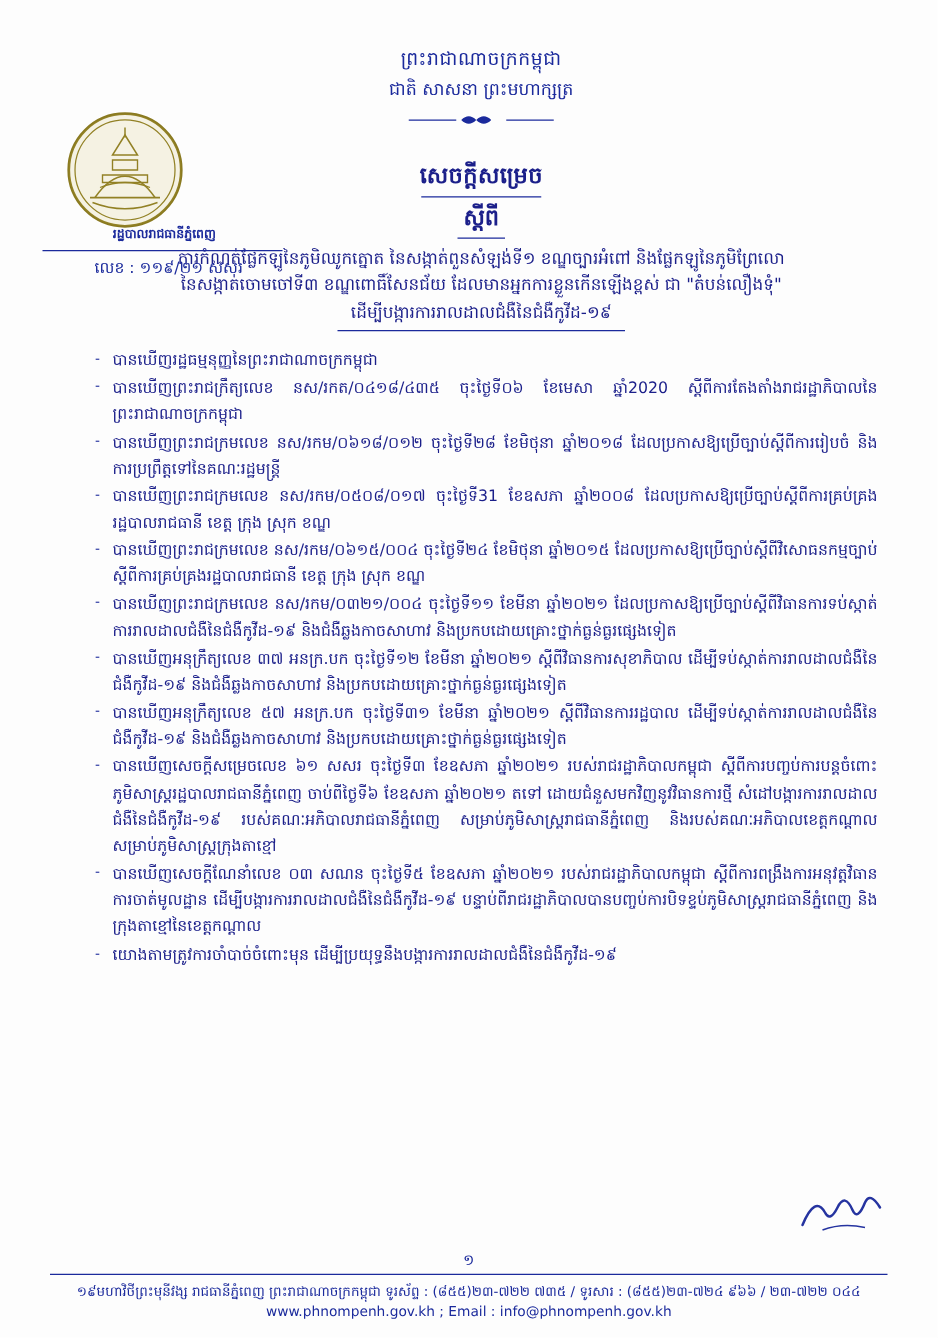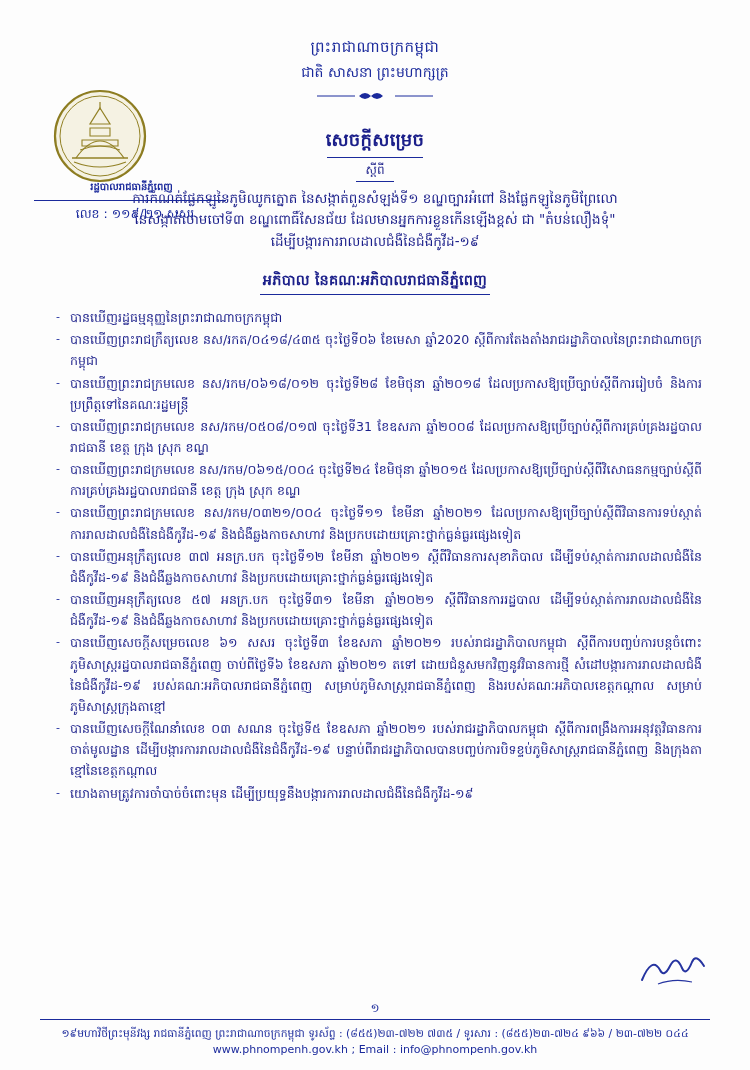--- a/index.html
+++ b/index.html
@@ -12,21 +12,21 @@
     background: #ffffff;
     font-family: "DejaVu Sans", sans-serif;
     color: #1b1f8a;
     overflow: hidden;
   }
   .page {
     position: relative;
     width: 750px;
     height: 1070px;
     box-sizing: border-box;
-    padding: 22px 40px 10px 40px;
+    padding: 22px 40px 10px 60px;
     background: #fdfdfd;
   }
   .header {
     text-align: center;
     color: #1b2a9c;
   }
   .kingdom {
     font-size: 15px;
     letter-spacing: 0.5px;
     margin-top: 14px;
@@ -91,22 +91,22 @@
     font-weight: bold;
     letter-spacing: 0.3px;
   }
   .decision-underline {
     width: 96px;
     height: 1px;
     background: #1b2a9c;
     margin: 2px auto 4px auto;
   }
   .subject {
-    font-size: 12px;
-    font-weight: normal;
+    font-size: 18px;
+    font-weight: bold;
   }
   .subject-underline {
     width: 38px;
     height: 1px;
     background: #1b2a9c;
     margin: 1px auto 6px auto;
   }
   .subject-lines {
     font-size: 13.5px;
     line-height: 1.62;
@@ -237,21 +237,20 @@
     <div class="decision-underline"></div>
     <div class="subject">ស្តីពី</div>
     <div class="subject-underline"></div>
     <div class="subject-lines">
       <div>ការកំណត់ផ្លែកឡូនៃភូមិឈូកត្នោត នៃសង្កាត់ពួនសំឡង់ទី១ ខណ្ឌច្បារអំពៅ និងផ្លែកឡូនៃភូមិព្រែលោ</div>
       <div>នៃសង្កាត់ចោមចៅទី៣ ខណ្ឌពោធិ៍សែនជ័យ ដែលមានអ្នកការខ្លួនកើនឡើងខ្ពស់ ជា "តំបន់លឿងទុំ"</div>
       <div>ដើម្បីបង្ការការរាលដាលជំងឺនៃជំងឺកូវីដ-១៩</div>
     </div>
   </div>
 
-  <div class="authority">អភិបាល នៃគណៈអភិបាលរាជធានីភ្នំពេញ</div>
   <div class="authority-underline"></div>
 
   <div class="clauses">
     <div class="clause">
       <span class="bullet">-</span>
       <span class="clause-text">បានឃើញរដ្ឋធម្មនុញ្ញនៃព្រះរាជាណាចក្រកម្ពុជា</span>
     </div>
     <div class="clause">
       <span class="bullet">-</span>
       <span class="clause-text">បានឃើញព្រះរាជក្រឹត្យលេខ នស/រកត/០៤១៨/៤៣៥ ចុះថ្ងៃទី០៦ ខែមេសា ឆ្នាំ2020 ស្តីពីការតែងតាំងរាជរដ្ឋាភិបាលនៃព្រះរាជាណាចក្រកម្ពុជា</span>

